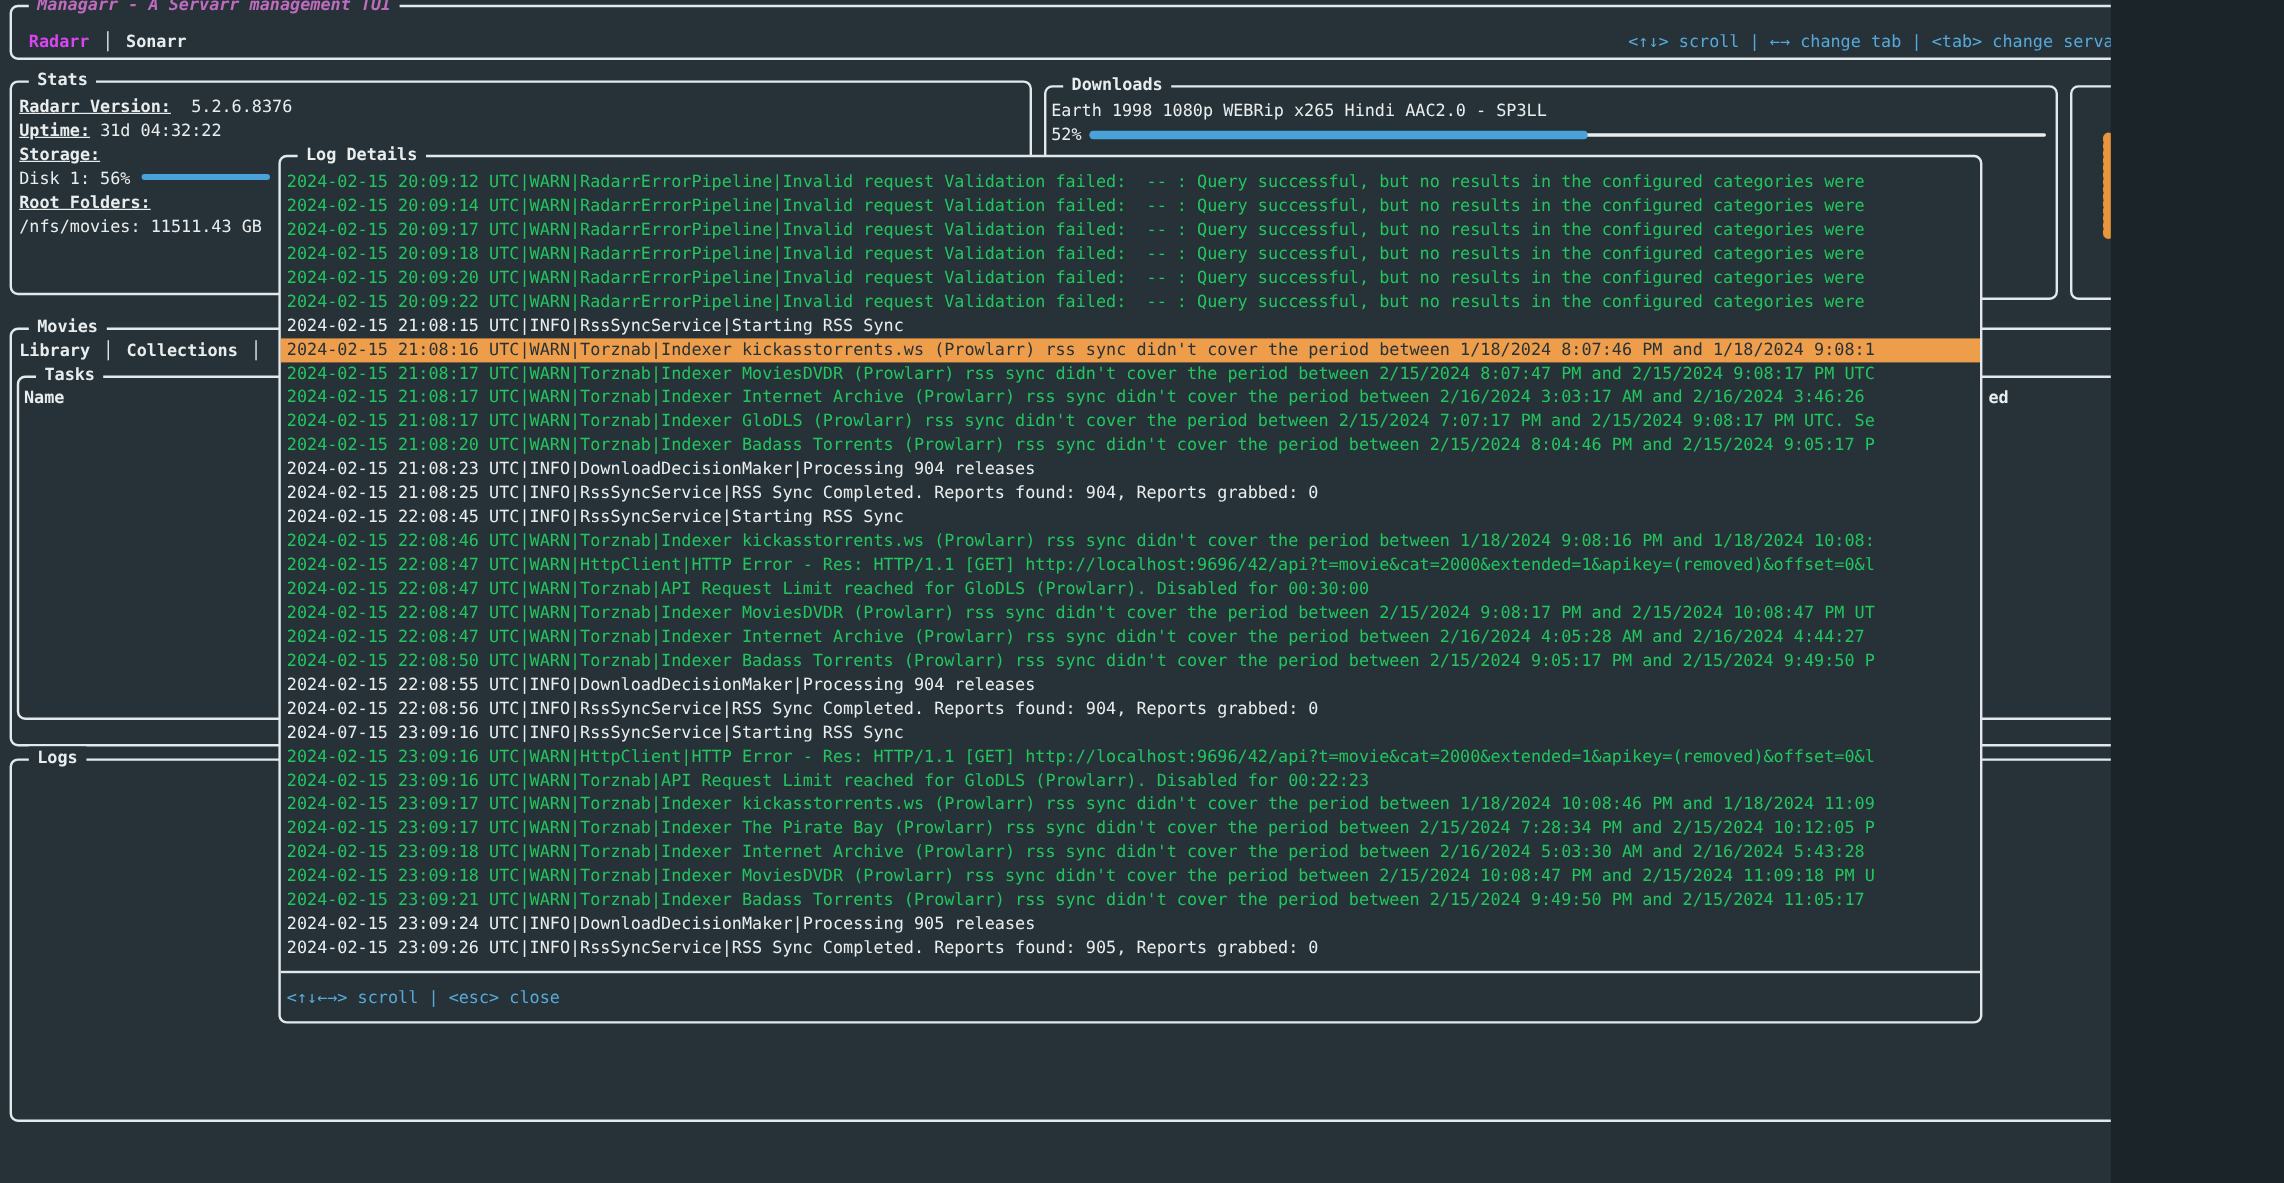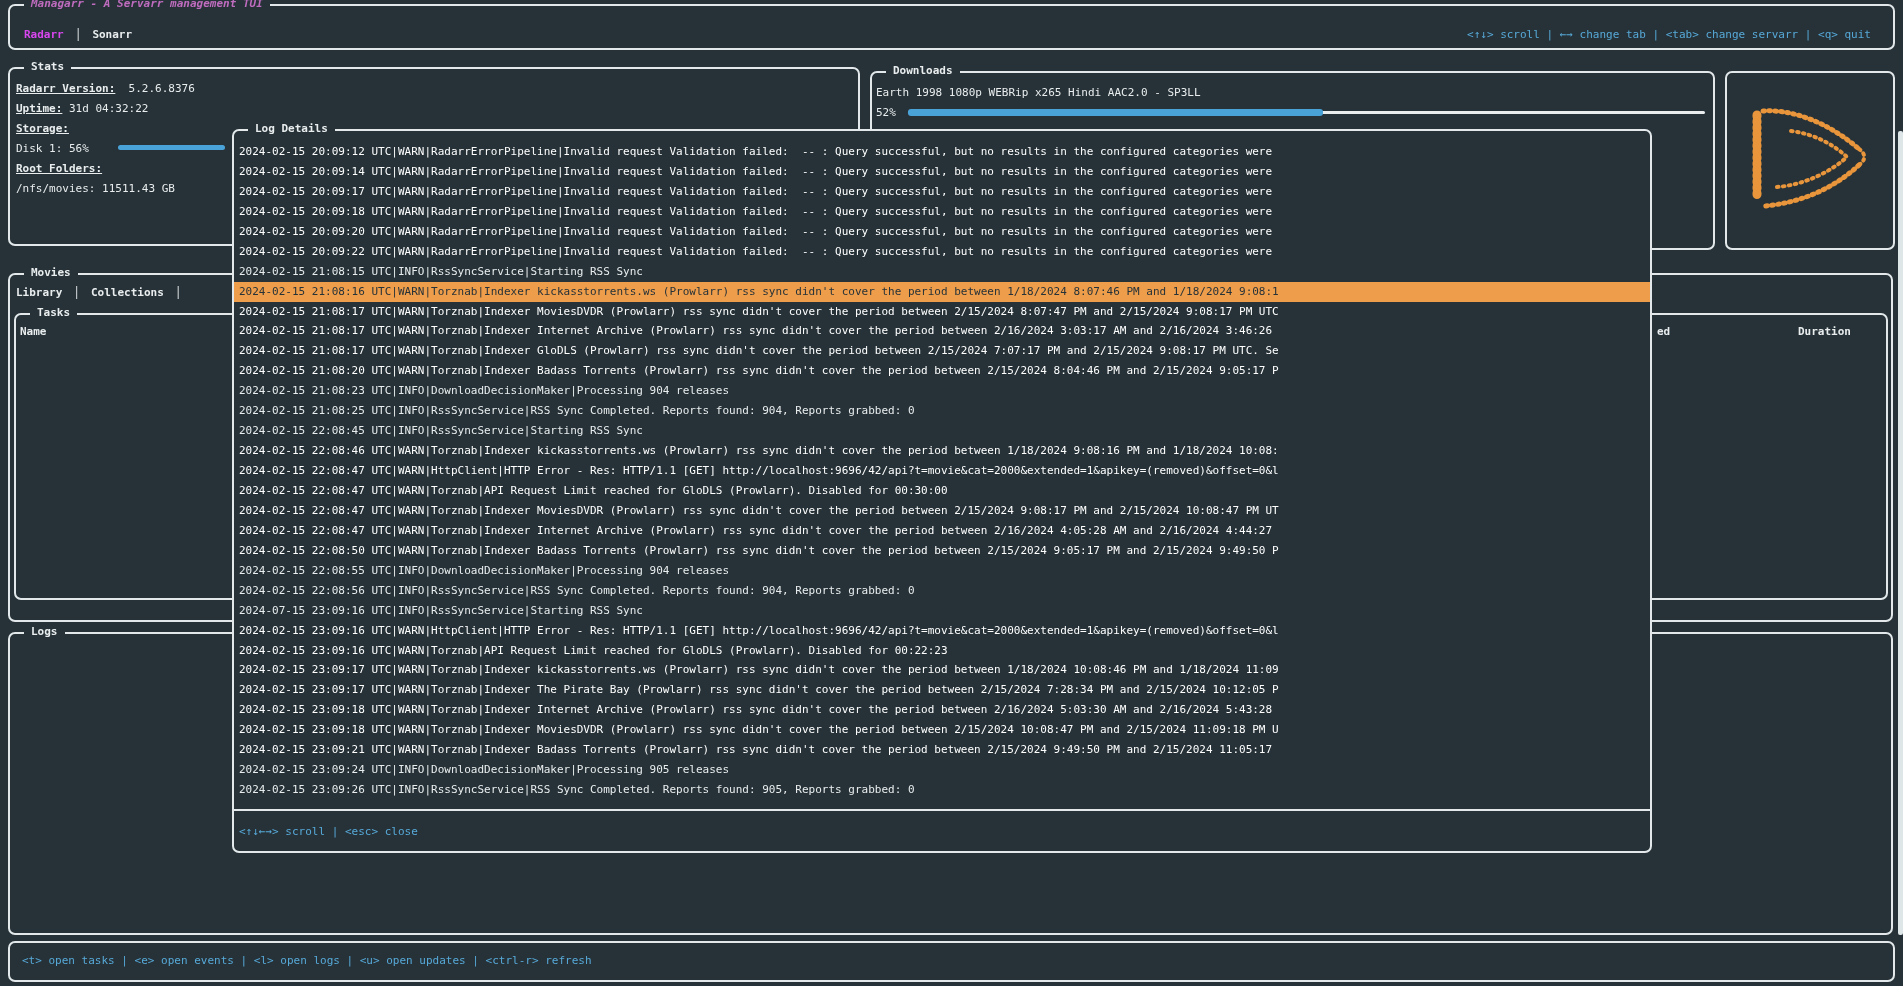--- a/index.html
+++ b/index.html
@@ -1,23 +1,23 @@
 <!DOCTYPE html>
 <html><head>
 <meta charset="utf-8">
 <style>
   html,body{margin:0;padding:0;background:#1b2428;}
-  .screen{position:relative;width:1903px;height:986px;background:#263238;overflow:hidden;
-          font-family:"DejaVu Sans Mono",monospace;font-size:11px;line-height:20px;color:#e9edee;}
+  .screen{position:relative;width:1759px;height:986px;background:#263238;overflow:hidden;
+          font-family:"DejaVu Sans Mono",monospace;font-size:14px;line-height:20px;color:#e9edee;}
   .panel{position:absolute;border:2px solid #e3e9eb;border-radius:7px;box-sizing:border-box;}
   .ptitle{position:absolute;top:-12px;left:14px;background:#263238;padding:0 7px;font-weight:bold;white-space:pre;}
   .magenta{color:#bf6cbf;font-style:italic;}
   .bold{font-weight:bold;text-decoration:underline;}
   .row{position:absolute;white-space:pre;overflow:hidden;height:20px;}
-  .warn{color:#ffffff;}
+  .warn{color:#22c55e;}
   .info{color:#e9edee;}
   .highlight{background:#ee9d4b;color:#263238;}
   .tabs{position:absolute;display:flex;gap:0;white-space:pre;}
   .tab{font-weight:bold;}
   .tab.active{color:#d946ef;}
   .tsep{color:#e3e9eb;padding:0 11px;}
   .keys{color:#57a9d9;white-space:pre;}
   
   .stat-line{position:absolute;left:6px;white-space:pre;}
   .disk-bar{position:absolute;left:108px;top:76px;width:107px;height:5px;background:#4aa3d8;border-radius:3px;}
@@ -257,19 +257,16 @@
         <div class="row warn" style="top: 569.32px;">2024-02-15 23:09:18 UTC|WARN|Torznab|Indexer Internet Archive (Prowlarr) rss sync didn't cover the period between 2/16/2024 5:03:30 AM and 2/16/2024 5:43:28 </div>
         <div class="row warn" style="top: 589.26px;">2024-02-15 23:09:18 UTC|WARN|Torznab|Indexer MoviesDVDR (Prowlarr) rss sync didn't cover the period between 2/15/2024 10:08:47 PM and 2/15/2024 11:09:18 PM U</div>
         <div class="row warn" style="top: 609.2px;">2024-02-15 23:09:21 UTC|WARN|Torznab|Indexer Badass Torrents (Prowlarr) rss sync didn't cover the period between 2/15/2024 9:49:50 PM and 2/15/2024 11:05:17 </div>
         <div class="row info" style="top: 629.14px;">2024-02-15 23:09:24 UTC|INFO|DownloadDecisionMaker|Processing 905 releases</div>
         <div class="row info" style="top: 649.08px;">2024-02-15 23:09:26 UTC|INFO|RssSyncService|RSS Sync Completed. Reports found: 905, Reports grabbed: 0</div>
       </div>
     <div class="modal-sep"></div>
     <div class="modal-footer keys">&lt;↑↓←→&gt; scroll | &lt;esc&gt; close</div>
   </div>
 
-  <div class="panel" style="left:8px;top:941px;width:1887px;height:41px;">
-    <span class="keys" style="position:absolute;left:12px;top:8px;">&lt;t&gt; open tasks | &lt;e&gt; open events | &lt;l&gt; open logs | &lt;u&gt; open updates | &lt;ctrl-r&gt; refresh</span>
-  </div>
 
   <div class="scrollbar"></div>
 
 </div>
 
 </body></html>

